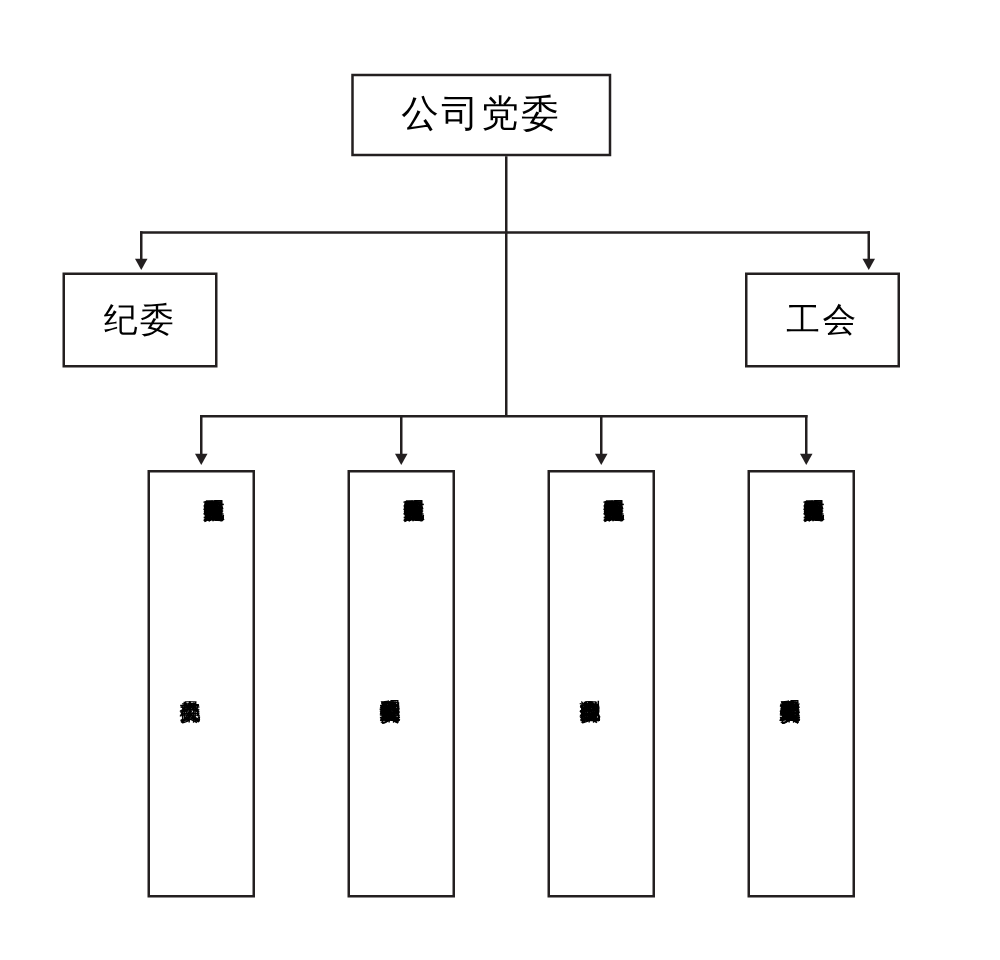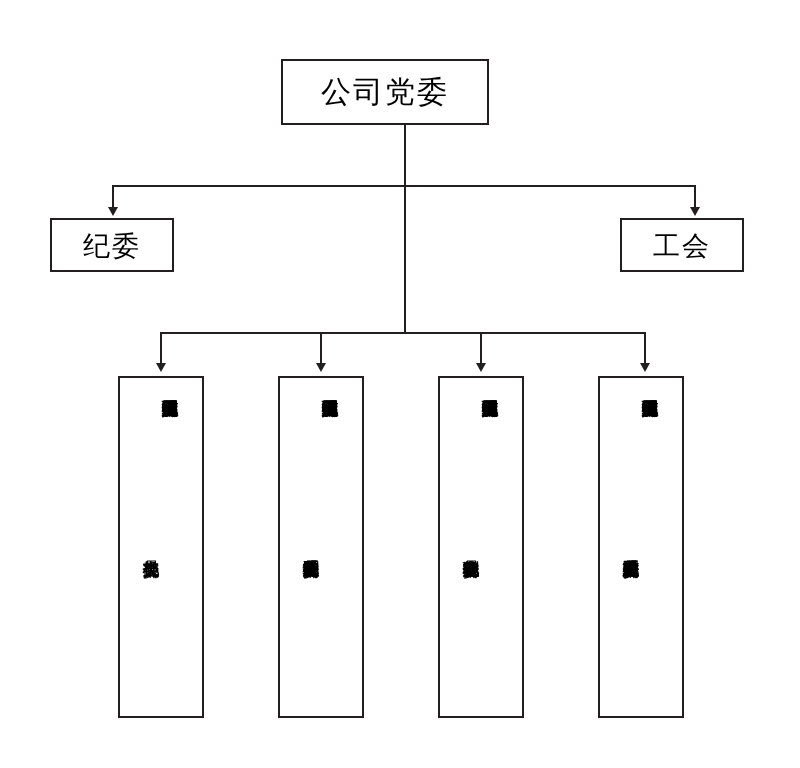--- a/index.html
+++ b/index.html
@@ -28,24 +28,24 @@
     justify-content: center;
   }
   .node-root {
     left: 281px;
     top: 59px;
     width: 208px;
     height: 66px;
   }
   .node-l2 {
     width: 124px;
-    height: 54px;
+    height: 76px;
   }
   .node-l2.left  { left: 50px;  top: 218px; }
-  .node-l2.right { left: 620px; top: 218px; }
+  .node-l2.right { left: 596px; top: 218px; }
 
   .node-label {
     font-size: 30px;
     letter-spacing: 2px;
     color: #000000;
     line-height: 1;
     white-space: nowrap;
   }
   .node-l2 .node-label { font-size: 27px; }
 

